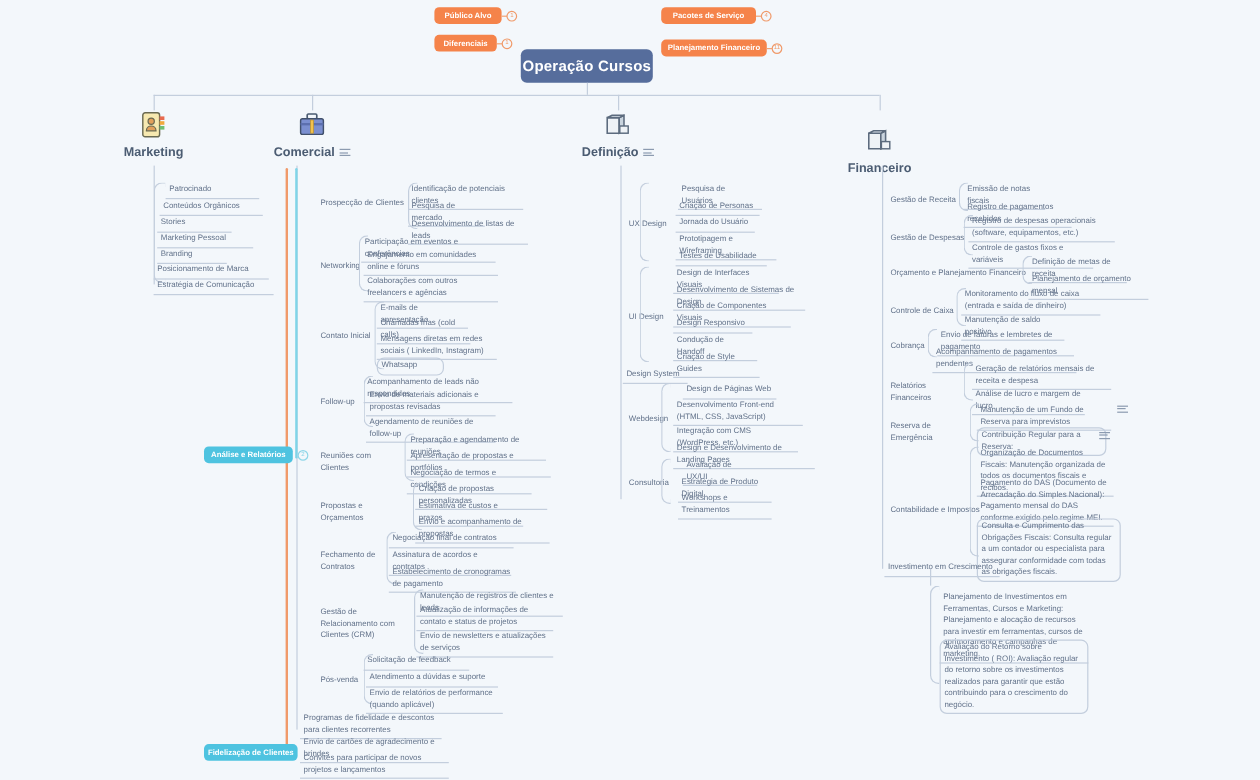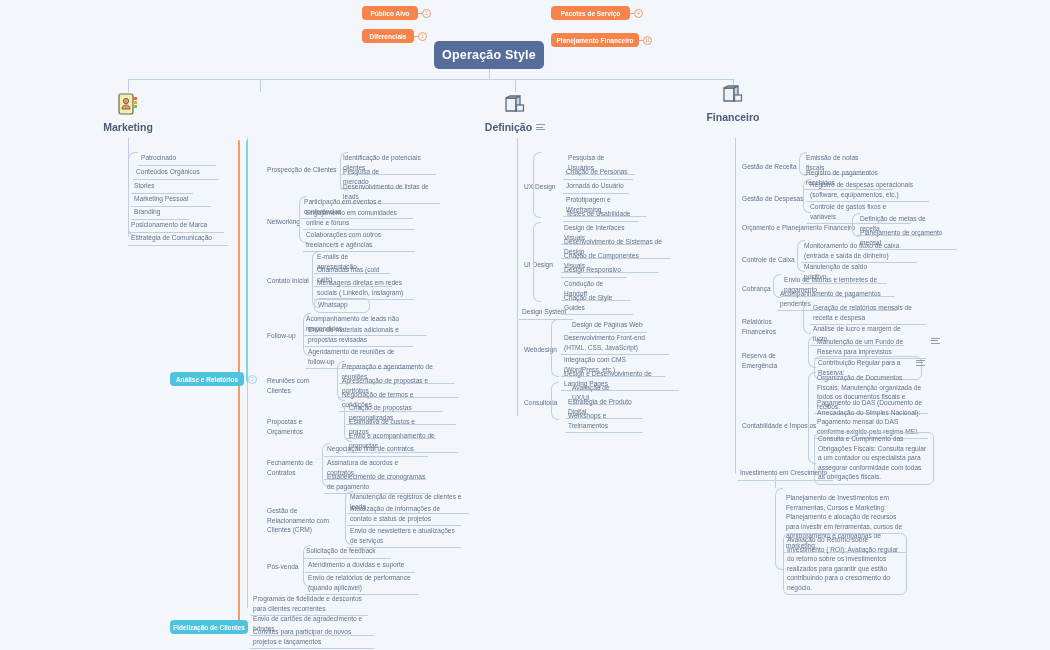--- a/index.html
+++ b/index.html
@@ -120,21 +120,21 @@
   }
 
   .railO{ position:absolute; width:1.6px; background:#f09a6a; border-radius:1px; }
   .railC{ position:absolute; width:1.6px; background:#7fd4e8; border-radius:1px; }
 </style>
 </head>
 <body>
 
 <div class="canvas">
 
-  <div class="central">Operação Style</div>
+  <div class="central">Operação Cursos</div>
 
   <div class="obadge" style="left:362px;top:6px;width:56px;height:14px;">
     <span>Público Alvo</span>
     <span class="stub"></span>
     <span class="cnt">1</span>
   </div>
 
   <div class="obadge" style="left:362px;top:29px;width:52px;height:14px;">
     <span>Diferenciais</span>
     <span class="stub"></span>
@@ -167,39 +167,55 @@
       <path d="M4 16c0-2.5 2-4 4-4s4 1.5 4 4z" fill="#e2a05a" stroke="#6a6a52" stroke-width="1"></path>
       <rect x="15" y="4" width="4" height="3" fill="#e86a4e"></rect>
       <rect x="15" y="8" width="4" height="3" fill="#f0a93c"></rect>
       <rect x="15" y="12" width="4" height="3" fill="#6fbf73"></rect>
     </svg>
     <div class="lbl">
         <span>Marketing</span>
       </div>
   </div>
 
+  <div class="branch-head" style="left:210px;top:93px;width:100px;">
+    <svg class="ico" width="22" height="22" viewBox="0 0 22 22">
+      <rect x="7" y="2" width="8" height="4" rx="1" fill="none" stroke="#4b5c72" stroke-width="1.4"></rect>
+      <rect x="1.5" y="6" width="19" height="13" rx="1.6" fill="#7b8fd0" stroke="#41506b" stroke-width="1.2"></rect>
+      <rect x="1.5" y="9.5" width="19" height="2" fill="#5c6fae"></rect>
+      <rect x="9.7" y="7" width="2.6" height="11" fill="#f2c14e" stroke="#b9912f" stroke-width=".6"></rect>
+    </svg>
+    <div class="lbl">
+      <span>Comercial</span>
+      <span class="hamb">
+          <i></i>
+          <i></i>
+          <i></i>
+        </span>
+    </div>
+  </div>
 
   <div class="branch-head" style="left:465px;top:93px;width:100px;">
     <svg class="ico" width="24" height="22" viewBox="0 0 24 22">
       <path d="M3 5h10v13H3z" fill="#eef2f6" stroke="#5c6b7e" stroke-width="1.3"></path>
       <path d="M13 5l4-2v13l-4 2z" fill="#c9d4de" stroke="#5c6b7e" stroke-width="1.3"></path>
       <path d="M3 5l4-2h10l-4 2z" fill="#dde5ec" stroke="#5c6b7e" stroke-width="1.3"></path>
       <rect x="13.5" y="12" width="7" height="6" fill="#eef2f6" stroke="#5c6b7e" stroke-width="1.2"></rect>
     </svg>
     <div class="lbl">
       <span>Definição</span>
       <span class="hamb">
           <i></i>
           <i></i>
           <i></i>
         </span>
     </div>
   </div>
 
-  <div class="branch-head" style="left:683px;top:83px;width:100px;">
+  <div class="branch-head" style="left:683px;top:106px;width:100px;">
     <svg class="ico" width="24" height="22" viewBox="0 0 24 22">
       <path d="M3 5h10v13H3z" fill="#eef2f6" stroke="#5c6b7e" stroke-width="1.3"></path>
       <path d="M13 5l4-2v13l-4 2z" fill="#c9d4de" stroke="#5c6b7e" stroke-width="1.3"></path>
       <path d="M3 5l4-2h10l-4 2z" fill="#dde5ec" stroke="#5c6b7e" stroke-width="1.3"></path>
       <rect x="13.5" y="12" width="7" height="6" fill="#eef2f6" stroke="#5c6b7e" stroke-width="1.2"></rect>
     </svg>
     <div class="lbl">
         <span>Financeiro</span>
       </div>
   </div>

